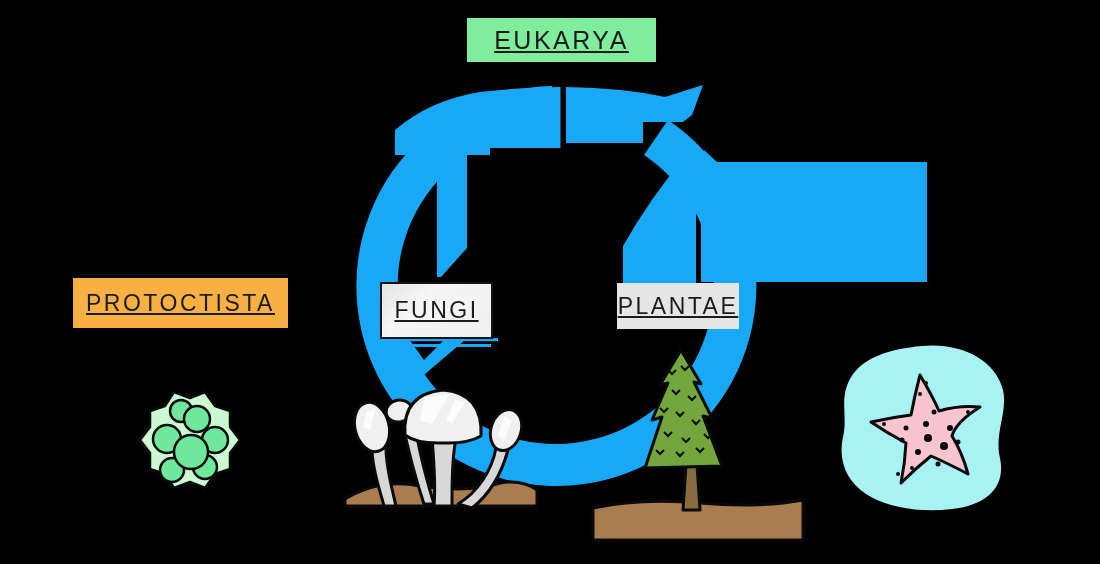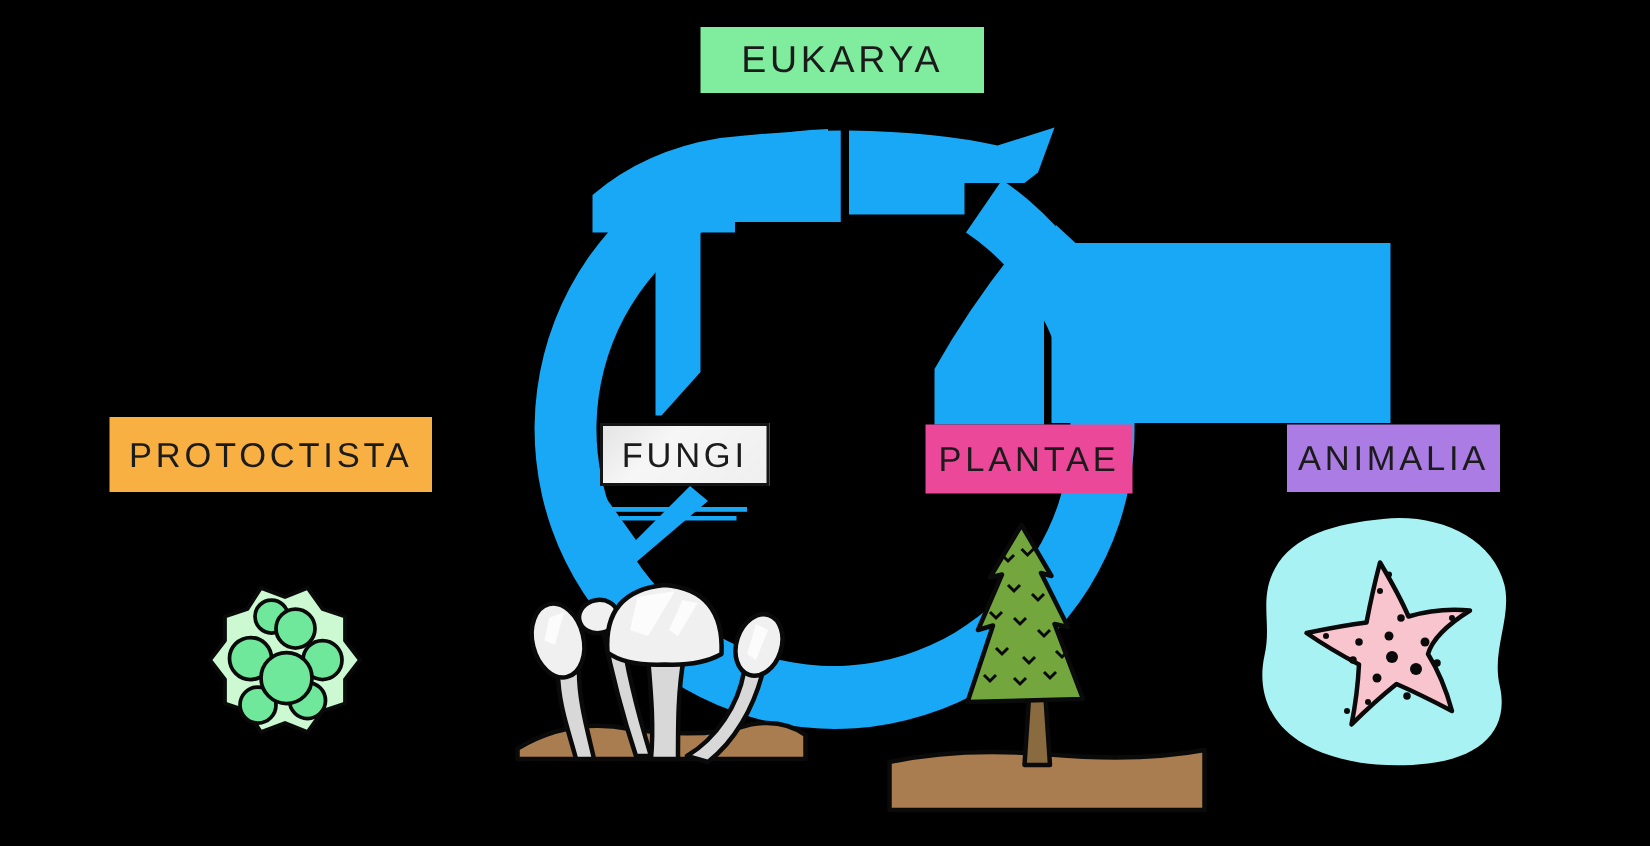--- a/index.html
+++ b/index.html
@@ -1,27 +1,27 @@
 <!DOCTYPE html>
 <html><head>
 <meta charset="utf-8">
 <style>
   html,body{margin:0;padding:0;background:#000;}
   body{width:1100px;height:564px;overflow:hidden;
        font-family:"Liberation Sans", sans-serif;}
   .stage{position:relative;width:1100px;height:564px;background:#000;}
   .stage svg{position:absolute;left:0;top:0;}
   .label{position:absolute;display:flex;align-items:center;justify-content:center;
-         color:#1b1b1b;font-size:23px;letter-spacing:2.5px;white-space:nowrap;}
+         color:#1b1b1b;font-size:23px;letter-spacing:2.5px;white-space:nowrap;text-decoration:underline;}
   .label-eukarya{left:467px;top:18px;width:189px;height:44px;background:#80ec9d;font-size:25px;}
   .label-protoctista{left:73px;top:278px;width:215px;height:50px;background:#f9b042;}
-  .label-fungi{left:400px;top:282px;width:113px;height:42px;background:#f3f3f3;
+  .label-fungi{left:380px;top:282px;width:113px;height:57px;background:#f3f3f3;
                border:2px solid #141414;box-sizing:border-box;
                background-image:linear-gradient(135deg,#e4e4e4 0%,#f6f6f6 35%,#efefef 100%);}
-  .label-plantae{left:617px;top:283px;width:138px;height:46px;background:#ec4899;}
+  .label-plantae{left:617px;top:283px;width:122px;height:46px;background:#e5e5e5;}
   .label-animalia{left:858px;top:283px;width:142px;height:45px;background:#ab7de4;}
 </style>
 </head>
 <body>
 
 <div class="stage">
   <svg width="1100" height="564" viewBox="0 0 1100 564">
 
     <g fill="#18a8f6">
 
@@ -123,14 +123,13 @@
         <circle cx="902" cy="440" r="2.5"></circle>
           <circle cx="926" cy="424" r="3"></circle>
       </g>
     </g>
   </svg>
 
   <div class="label label-eukarya">EUKARYA</div>
   <div class="label label-protoctista">PROTOCTISTA</div>
   <div class="label label-fungi">FUNGI</div>
   <div class="label label-plantae">PLANTAE</div>
-  <div class="label label-animalia">ANIMALIA</div>
 </div>
 
 </body></html>

